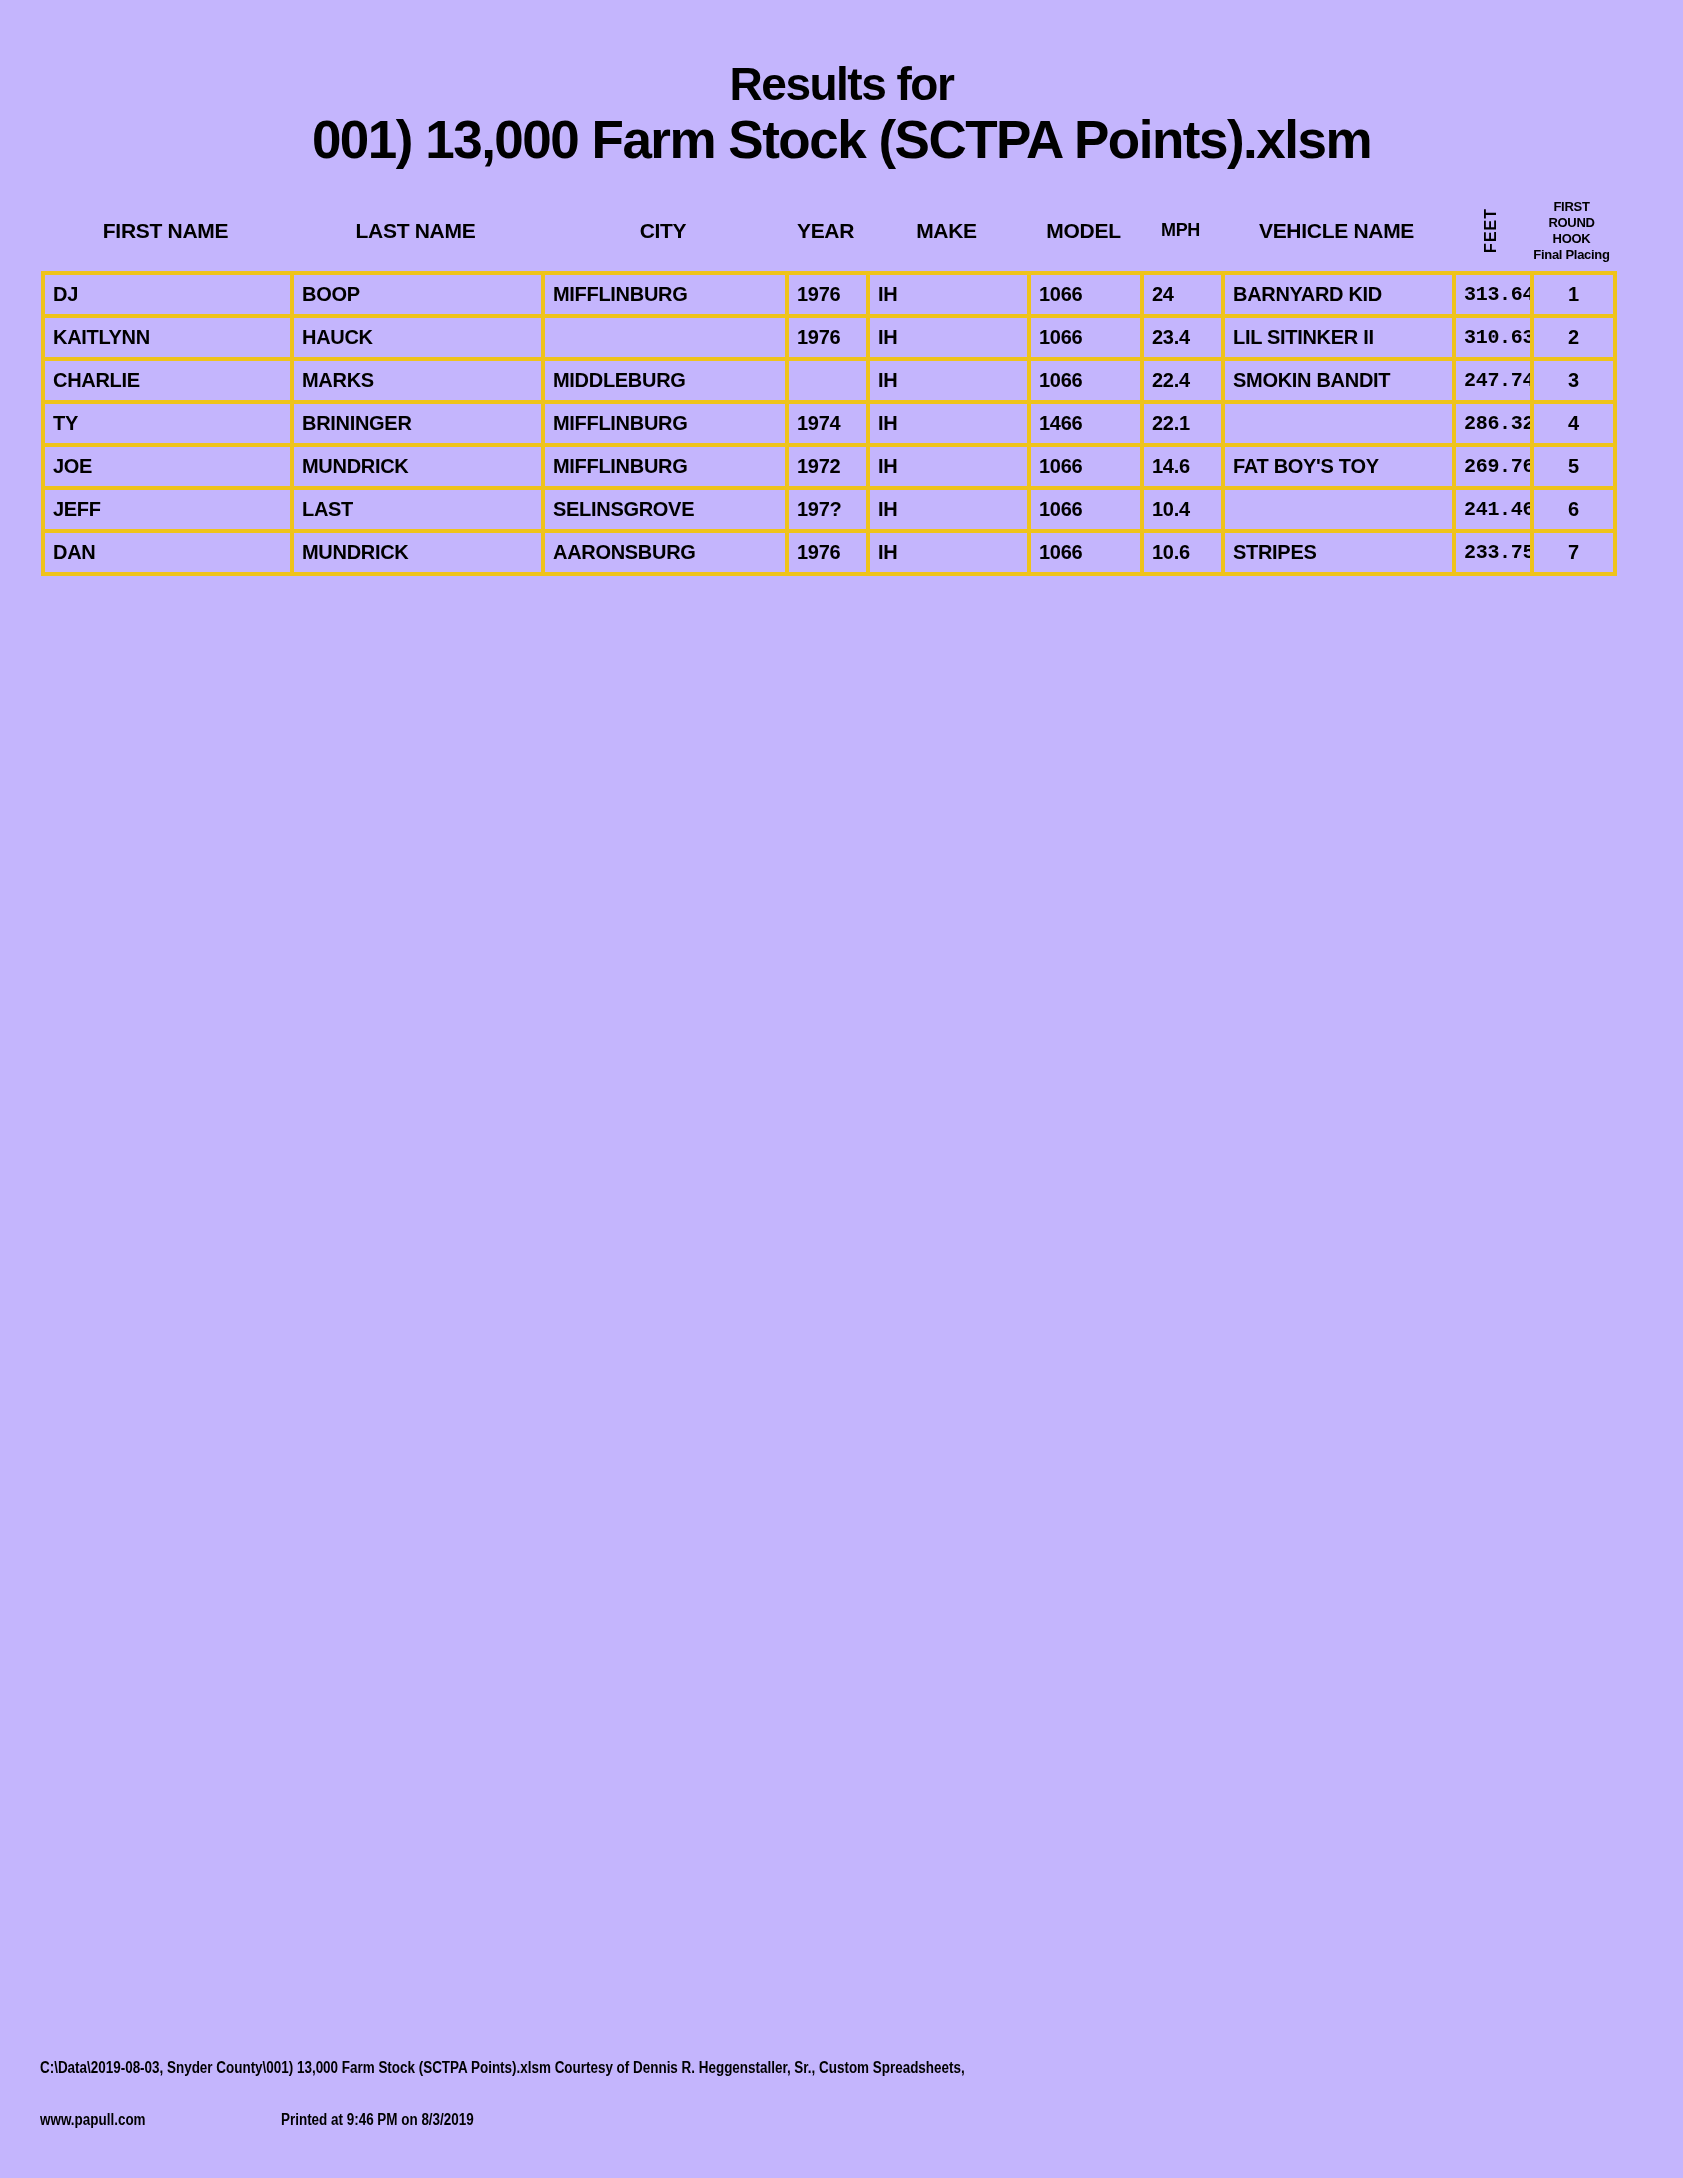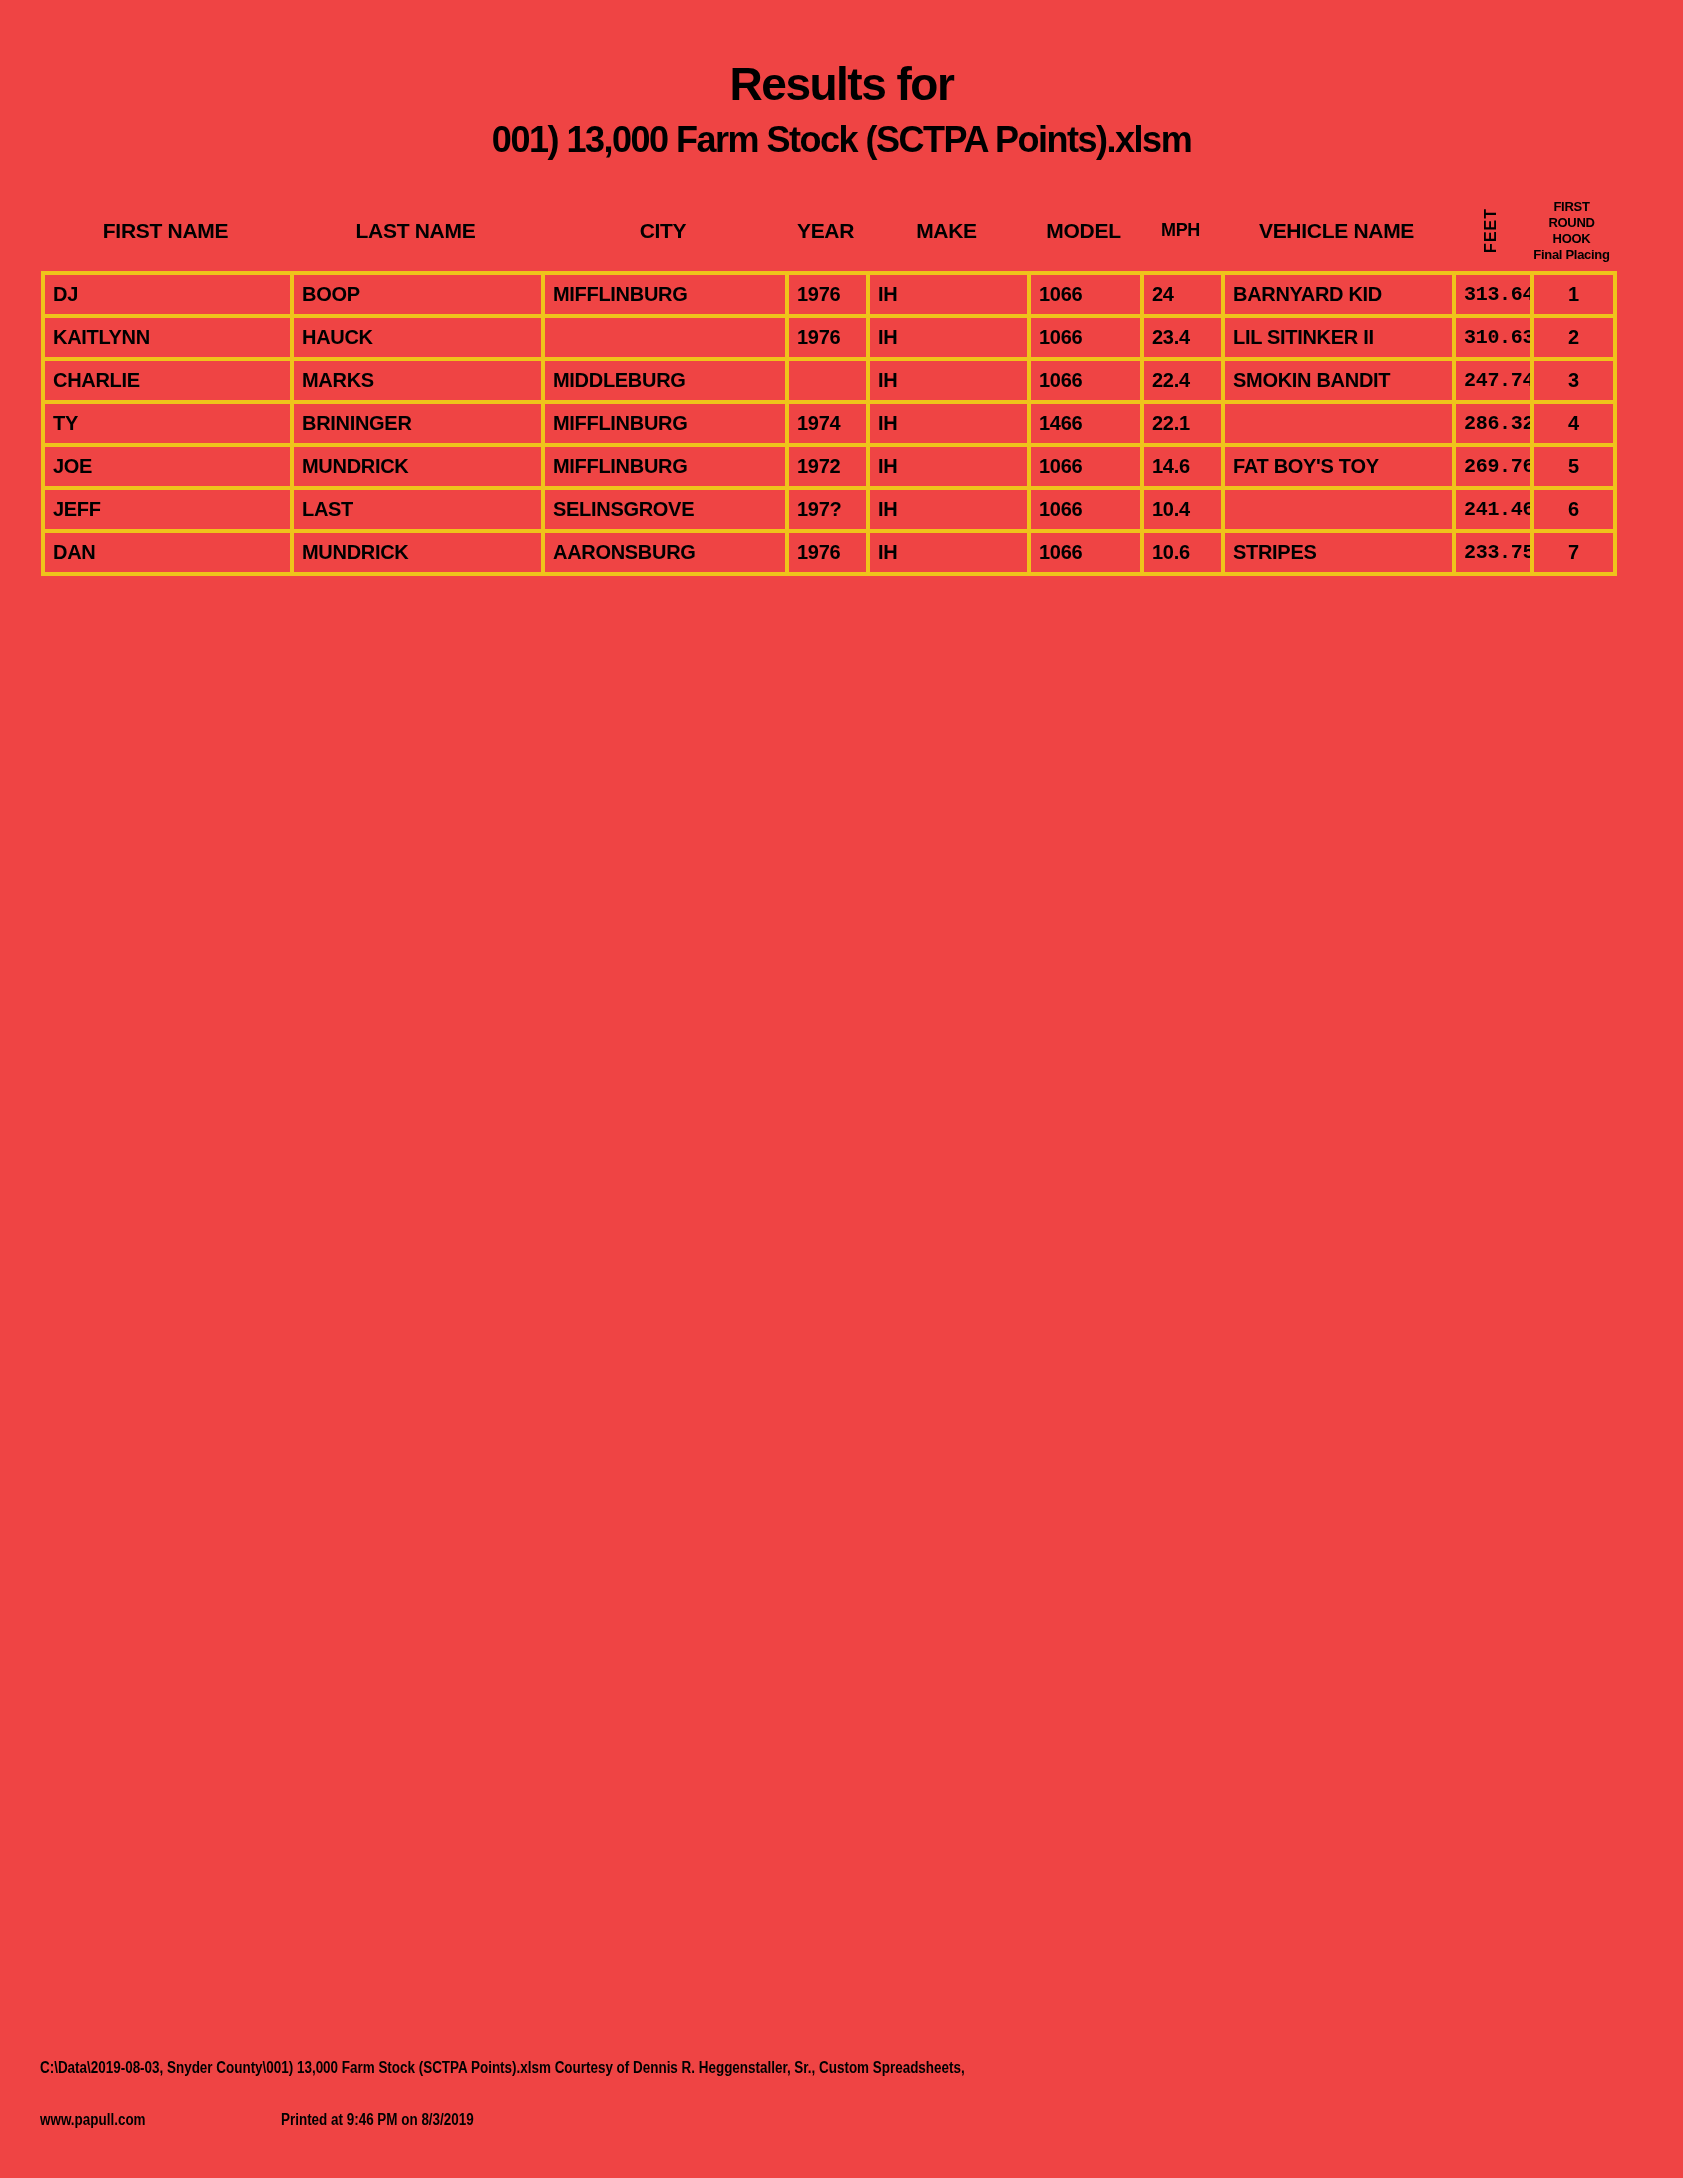--- a/index.html
+++ b/index.html
@@ -1,28 +1,28 @@
 <!DOCTYPE html>
 <html><head>
 <meta charset="utf-8">
 <style>
   html,body{margin:0;padding:0;background:#e8e8e8;}
   .page{
     position:relative;
     width:1683px;height:2178px;
-    background:#ef4444;
+    background:#c4b5fd;
     font-family:"Liberation Sans","DejaVu Sans",sans-serif;
     font-weight:bold;
     color:#000;
     overflow:hidden;
   }
   
   .title-block{position:absolute;top:59px;left:0;width:1683px;text-align:center;}
   .title-line1{font-size:46px;line-height:50px;letter-spacing:-1.5px;}
-  .title-line2{font-size:36px;line-height:53px;letter-spacing:-1.5px;margin-top:4px;}
+  .title-line2{font-size:53px;line-height:53px;letter-spacing:-1.5px;margin-top:4px;}
   
   .header-row{
     position:absolute;left:41px;top:190px;
     display:grid;
     grid-template-columns:249px 251px 244px 81px 161px 113px 81px 231px 78px 83px;
     height:81px;
     align-items:center;
   }
   .hcell{text-align:center;font-size:21px;letter-spacing:-0.3px;}
   .hcell.small{font-size:18px;}

